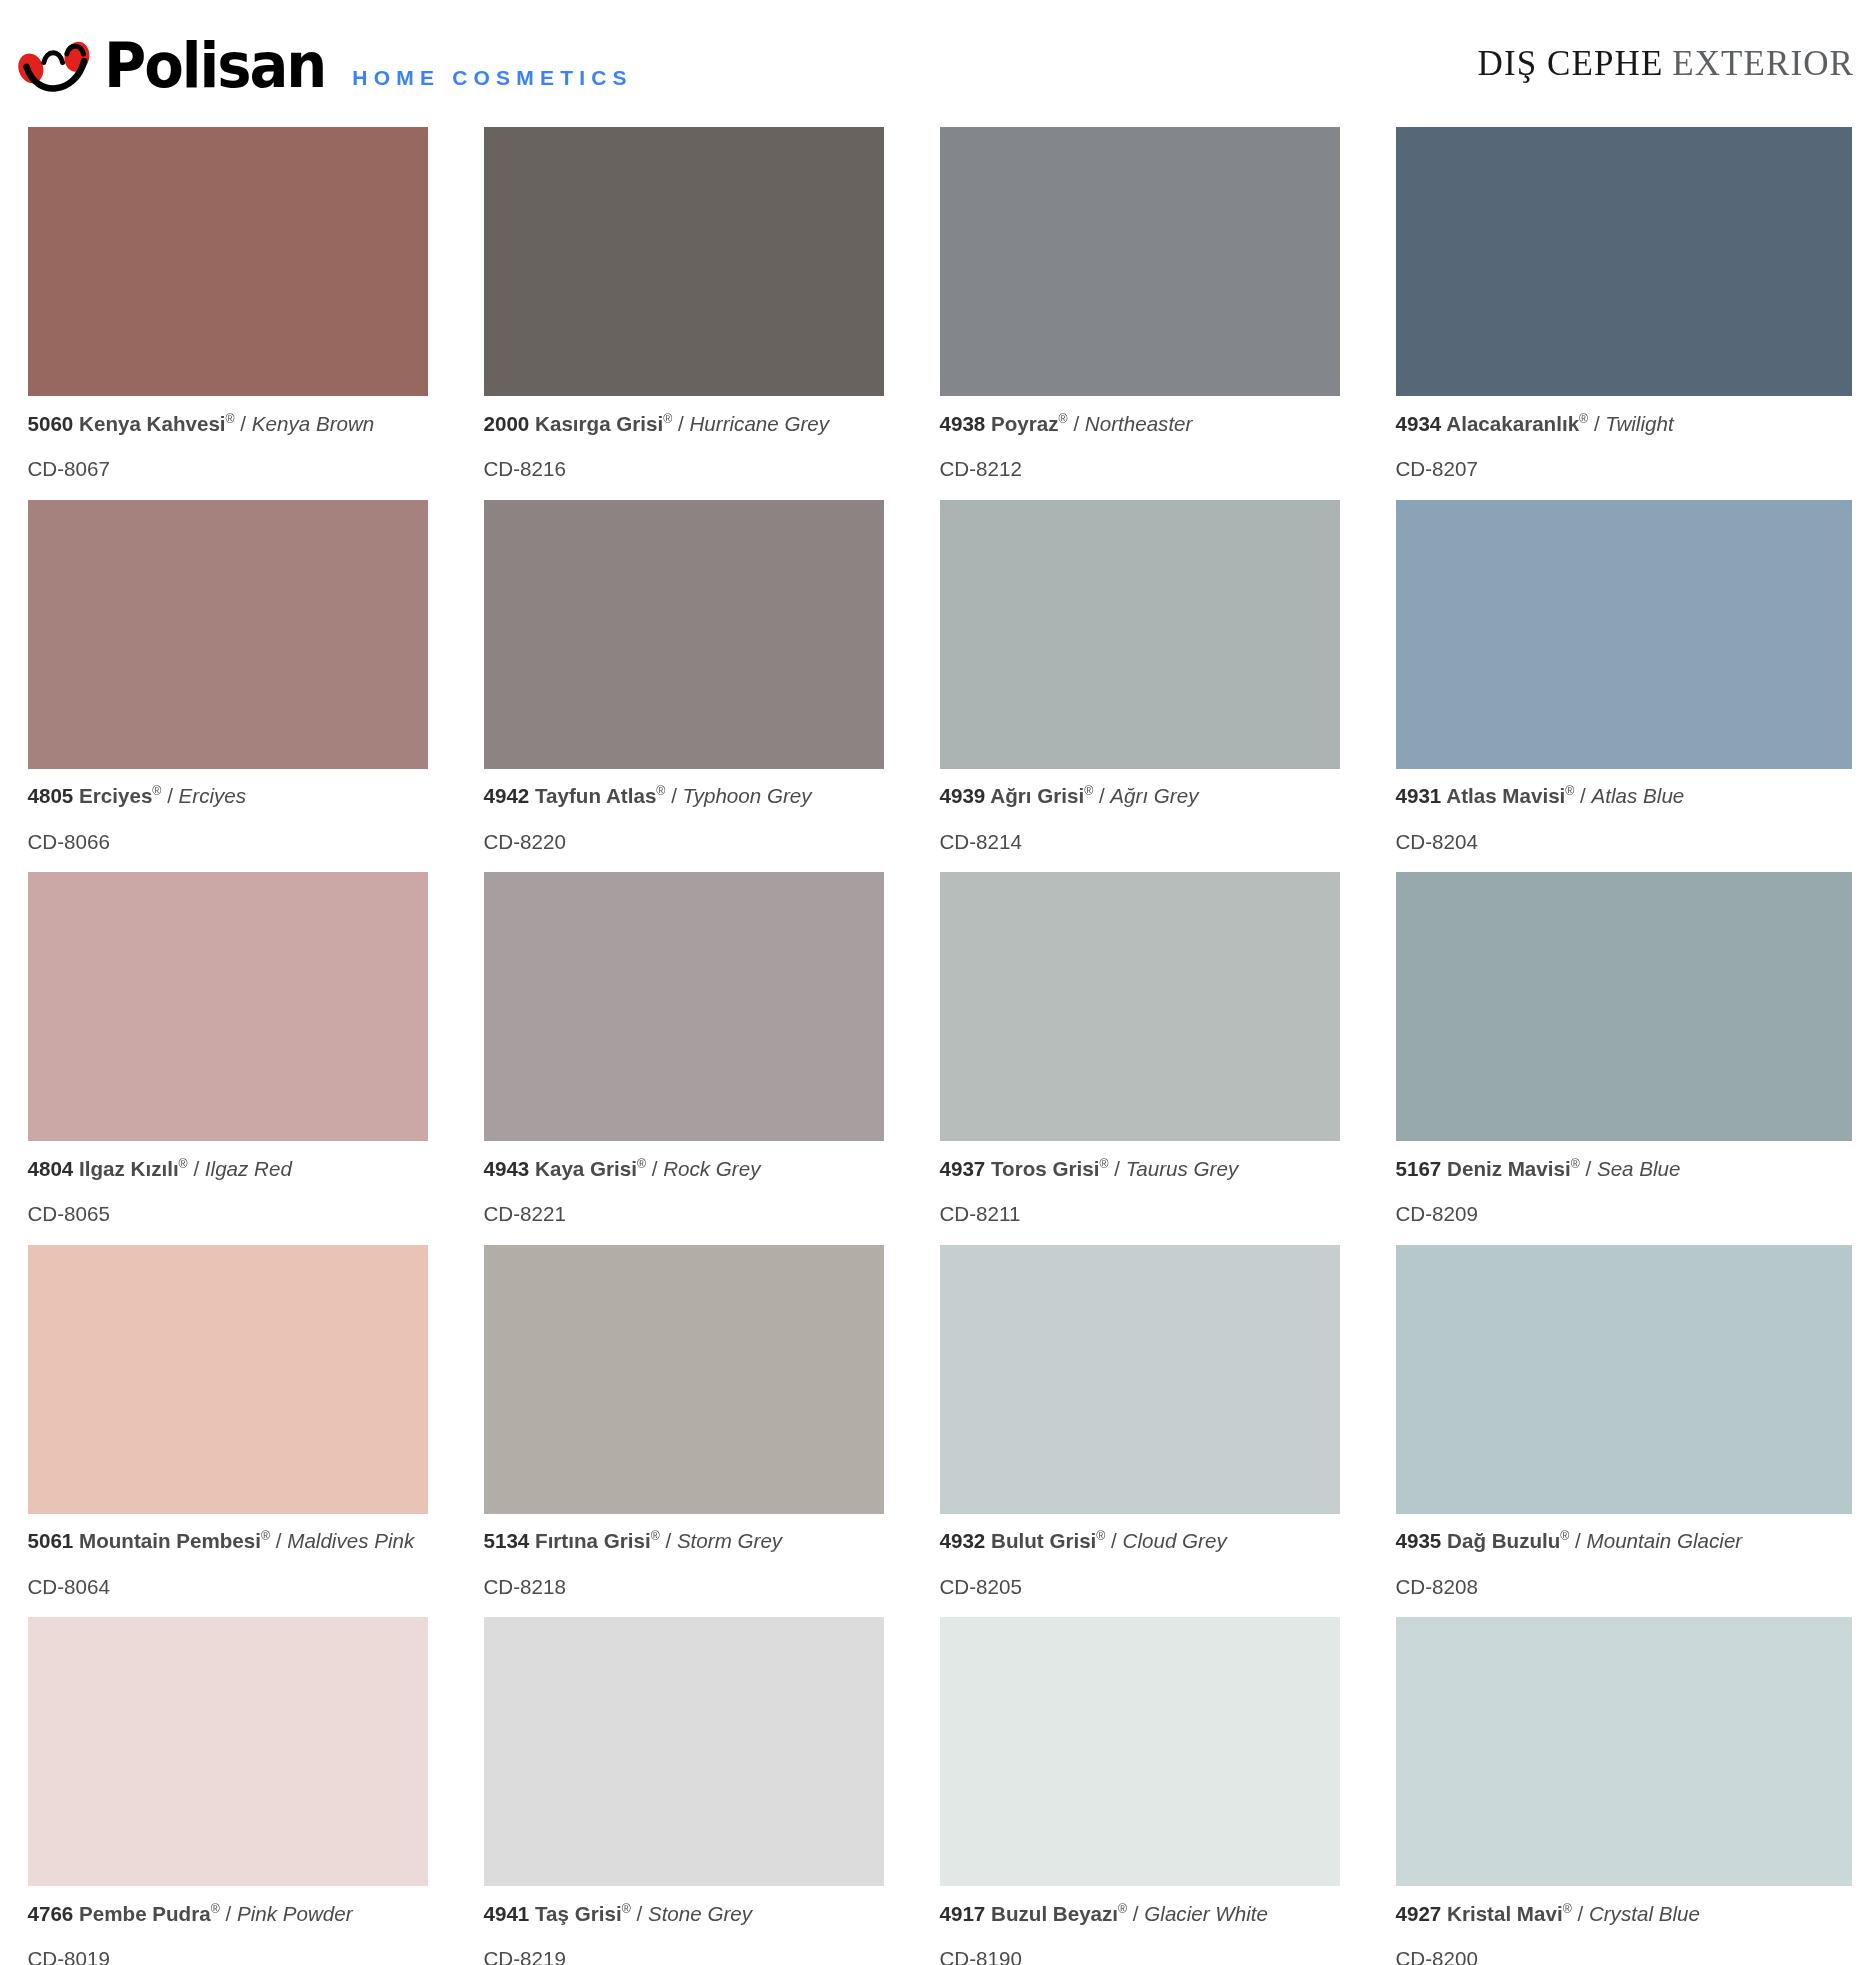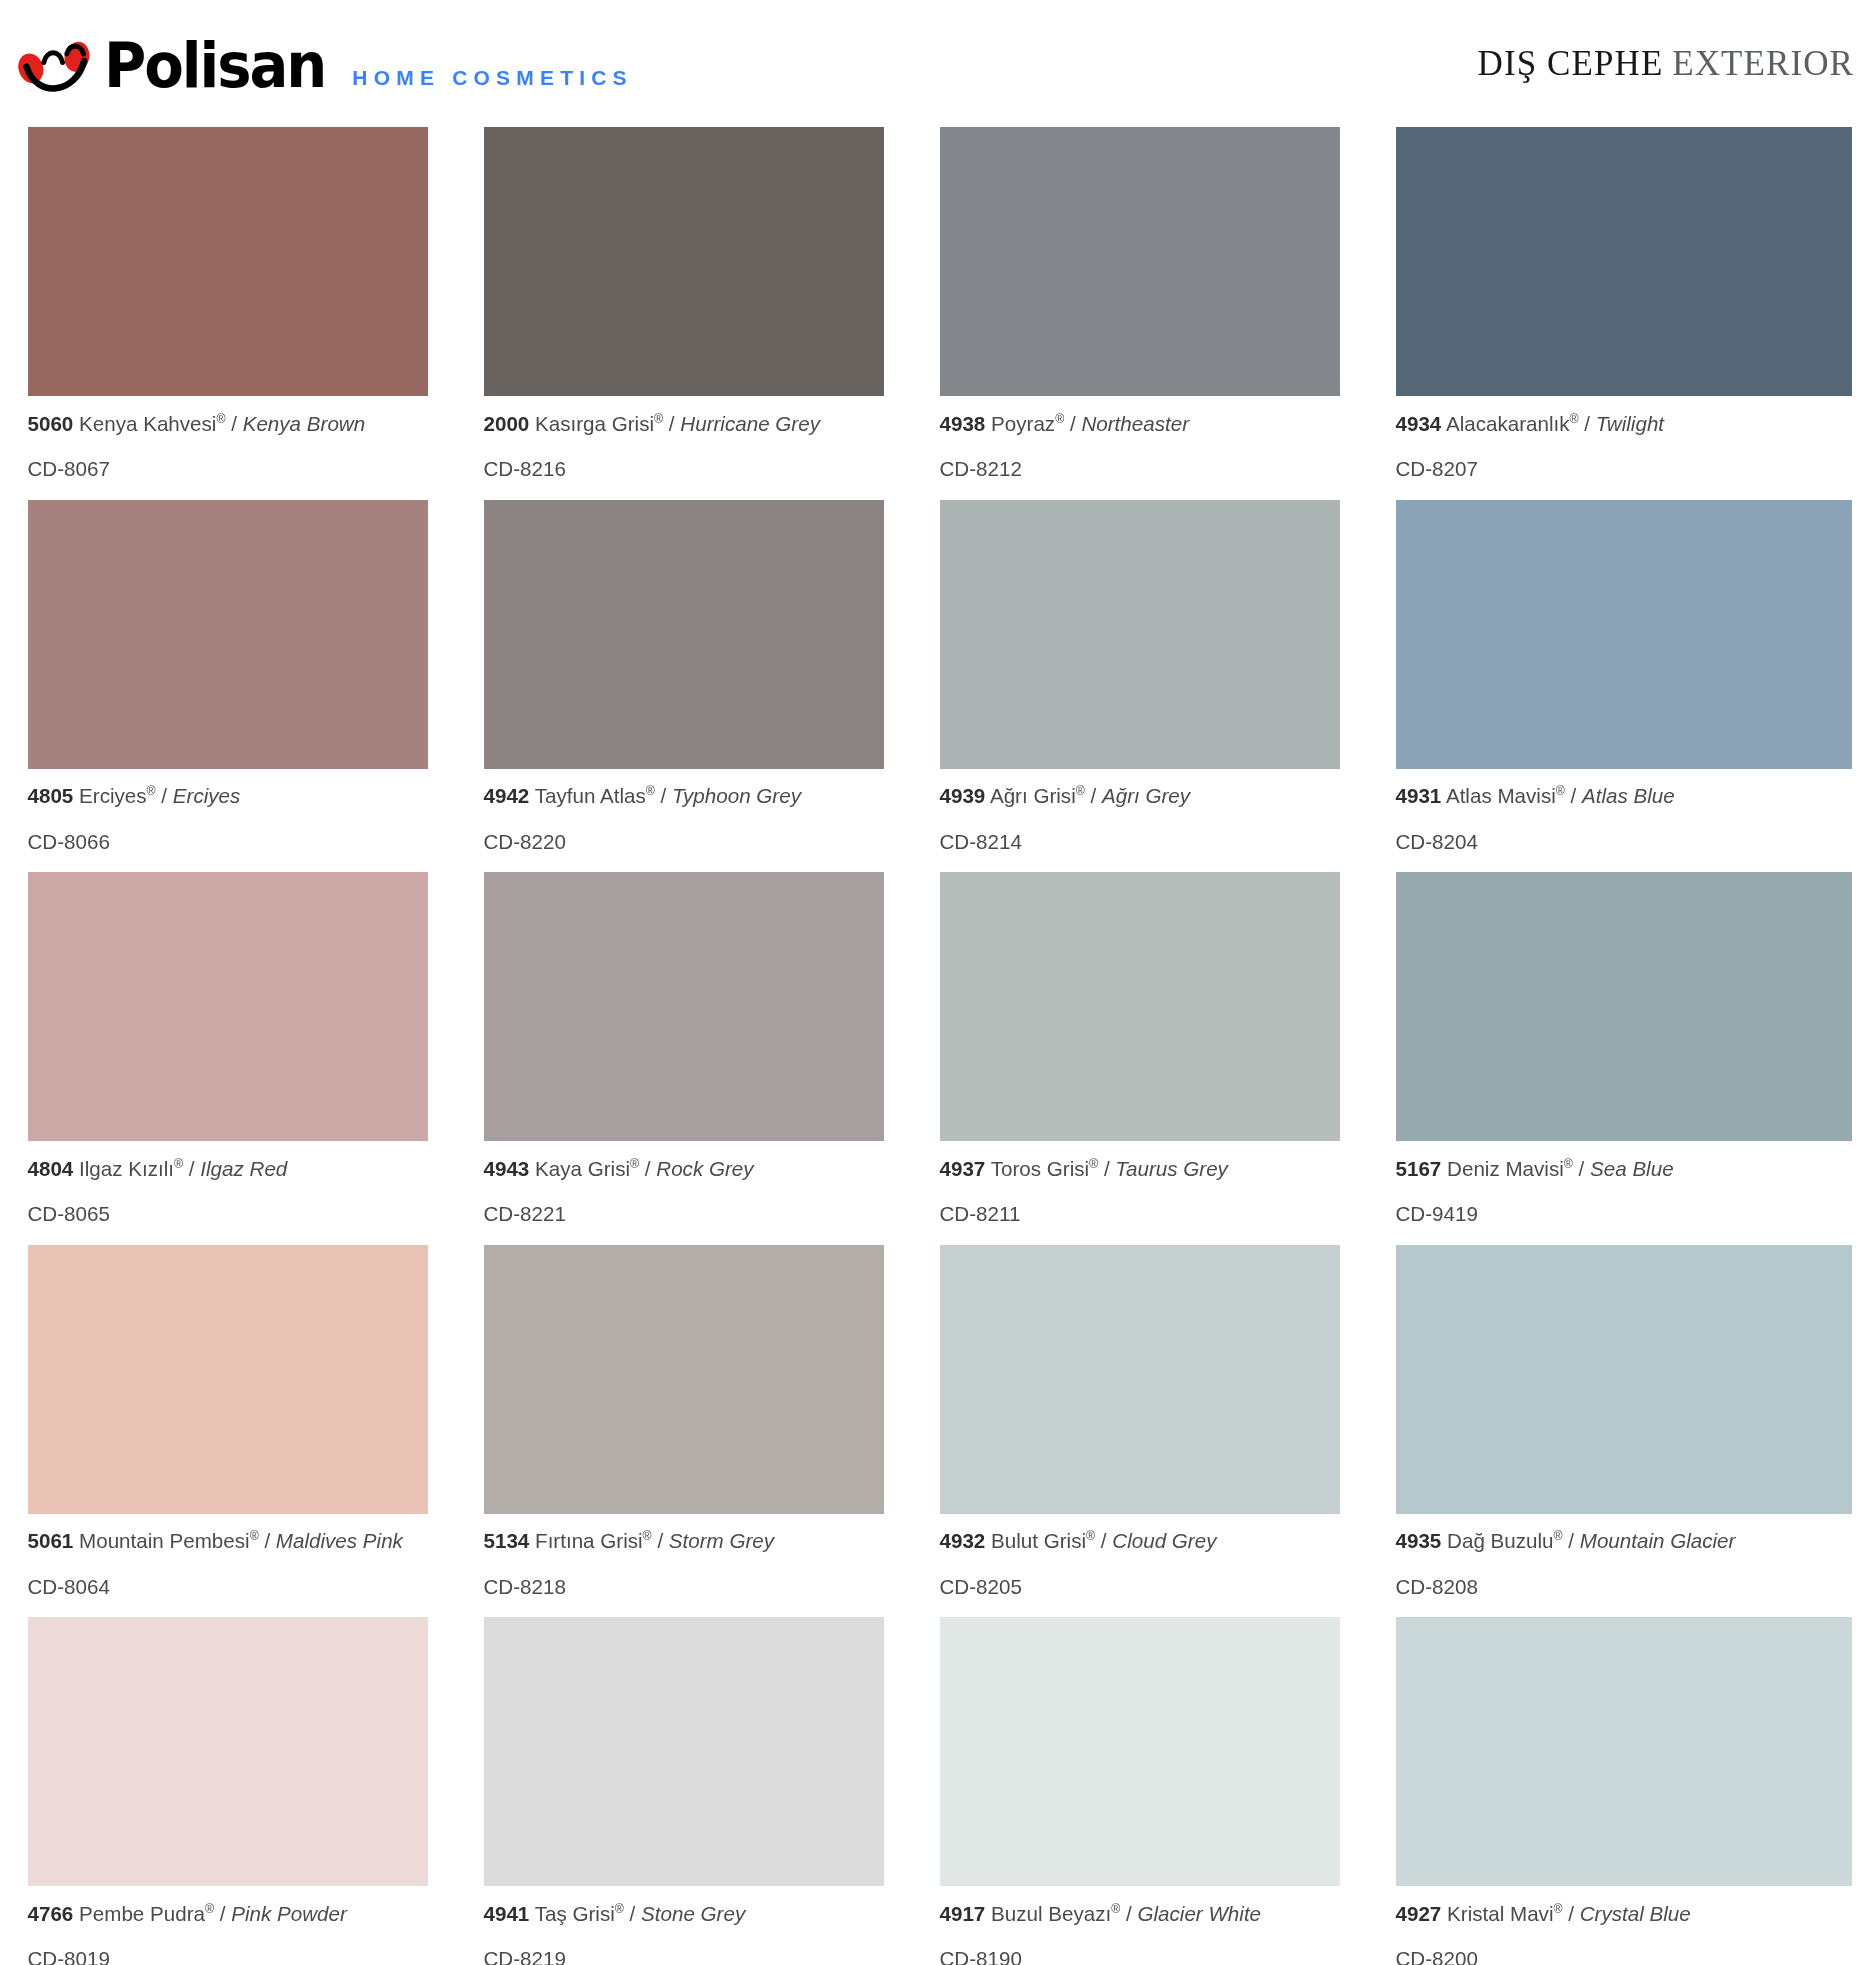--- a/index.html
+++ b/index.html
@@ -91,21 +91,21 @@
   .caption-line1 {
     font-size: 20.6px;
     color: #4b4b4b;
     line-height: 1.32;
     white-space: nowrap;
   }
   .caption-line1 .code {
     font-weight: 700;
     color: #2e2e2e;
   }
-  .caption-line1 .tr-name { font-weight: 400; }
+  .caption-line1 .tr-name { font-weight: 700; }
   .caption-line1 .reg {
     font-size: 12.3px;
     vertical-align: super;
     line-height: 0;
   }
   .caption-line1 .sep { font-weight: 400; }
   .caption-line1 .en-name {
     font-style: italic;
   }
   .caption-line2 {
@@ -224,21 +224,21 @@
         <div class="chip" style="background: rgb(182, 189, 186);"></div>
         <div class="caption">
           <div class="caption-line1"><span class="code">4937</span><span class="tr-name"> Toros Grisi</span><span class="reg">®</span><span class="sep"> / </span><span class="en-name">Taurus Grey</span></div>
           <div class="caption-line2">CD-8211</div>
         </div>
       </div>
       <div class="swatch-cell">
         <div class="chip" style="background: rgb(152, 169, 173);"></div>
         <div class="caption">
           <div class="caption-line1"><span class="code">5167</span><span class="tr-name"> Deniz Mavisi</span><span class="reg">®</span><span class="sep"> / </span><span class="en-name">Sea Blue</span></div>
-          <div class="caption-line2">CD-9419</div>
+          <div class="caption-line2">CD-8209</div>
         </div>
       </div>
       <div class="swatch-cell">
         <div class="chip" style="background: rgb(232, 195, 182);"></div>
         <div class="caption">
           <div class="caption-line1"><span class="code">5061</span><span class="tr-name"> Mountain Pembesi</span><span class="reg">®</span><span class="sep"> / </span><span class="en-name">Maldives Pink</span></div>
           <div class="caption-line2">CD-8064</div>
         </div>
       </div>
       <div class="swatch-cell">

